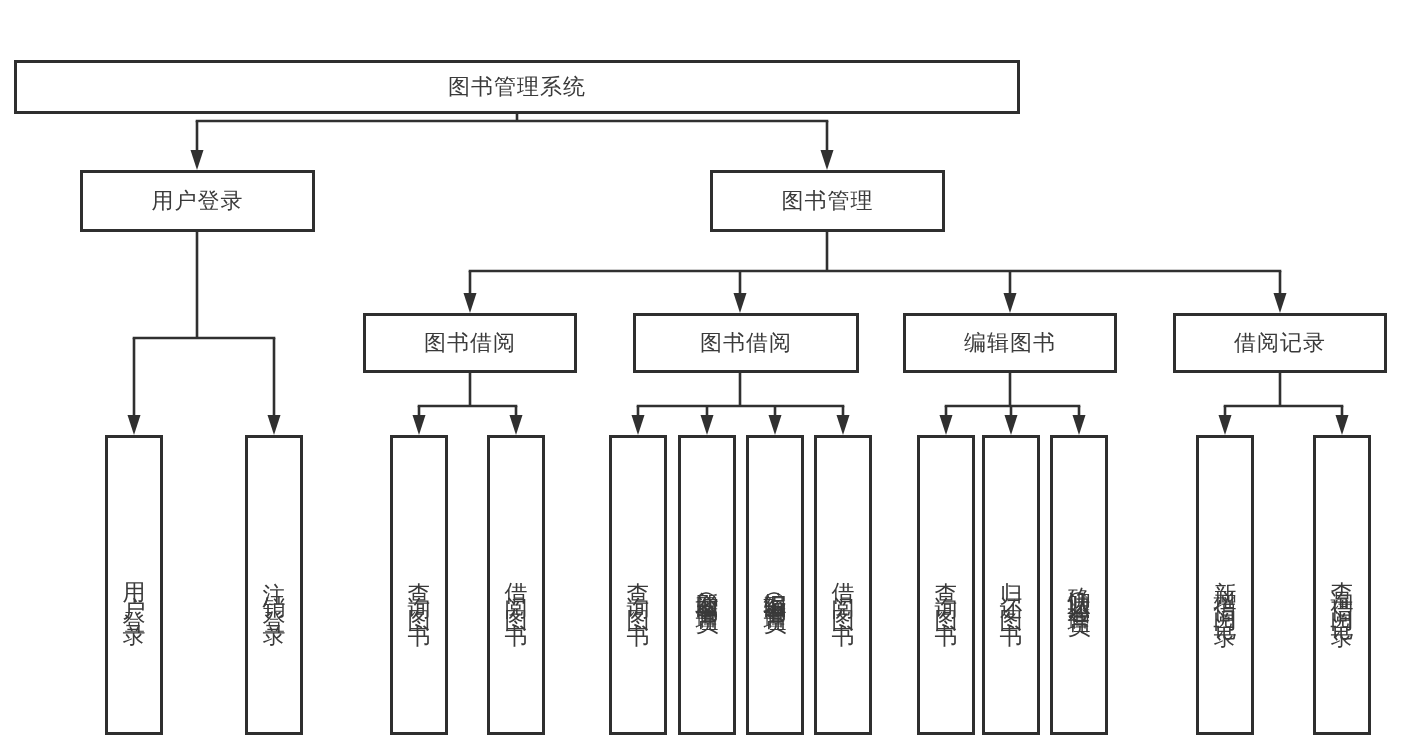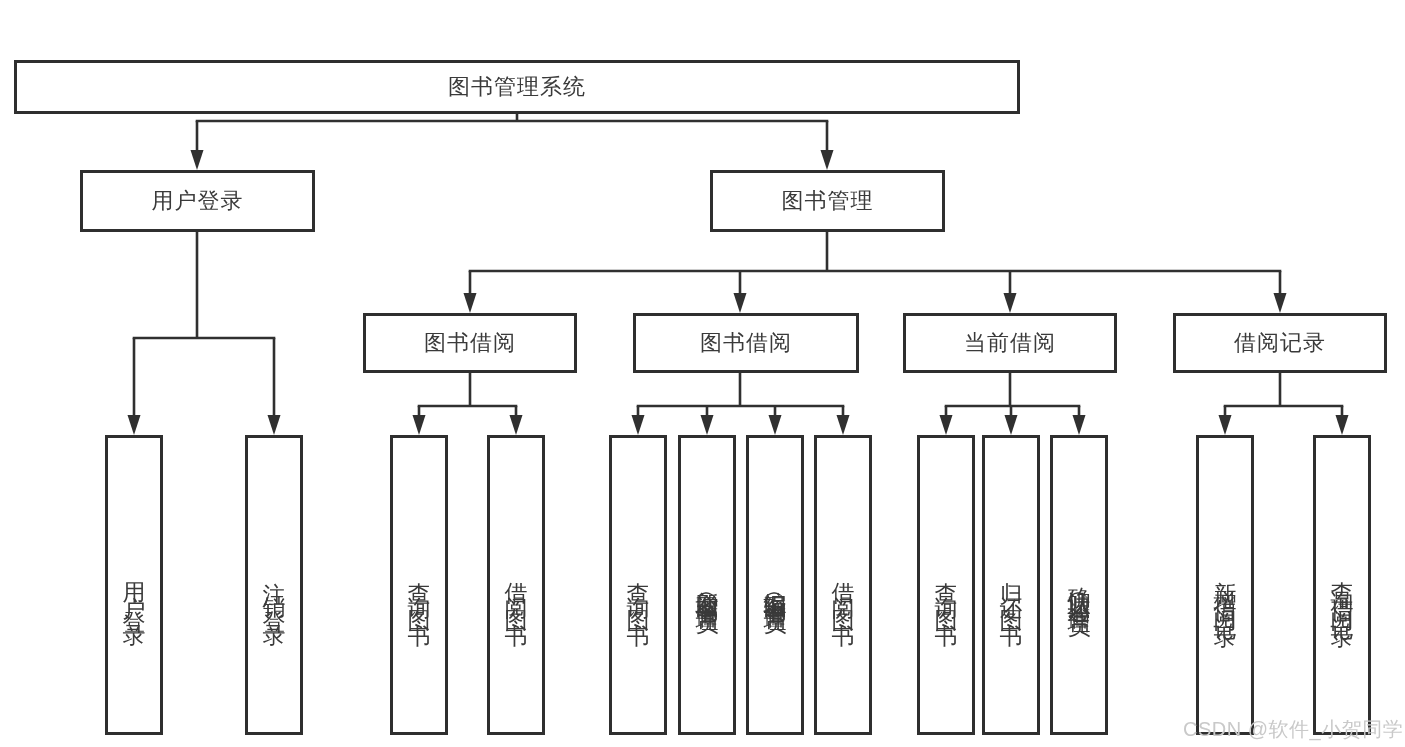--- a/index.html
+++ b/index.html
@@ -130,21 +130,21 @@
     </g>
   </svg>
 
   <div class="node" style="left:14px; top:14px; width:1006px; height:54px;margin-top:46px;">图书管理系统</div>
 
   <div class="node" style="left:80px; top:170px; width:235px; height:62px;">用户登录</div>
   <div class="node" style="left:710px; top:170px; width:235px; height:62px;text-align:center;">图书管理</div>
 
   <div class="node" style="left:363px; top:313px; width:214px; height:60px;">图书借阅</div>
   <div class="node" style="left:633px; top:313px; width:226px; height:60px;">图书借阅</div>
-  <div class="node" style="left:903px; top:313px; width:214px; height:60px;">当前借阅</div>
+  <div class="node" style="left:903px; top:313px; width:214px; height:60px;">编辑图书</div>
   <div class="node" style="left:1173px; top:313px; width:214px; height:60px;">借阅记录</div>
 
   <div class="node leaf sp4" style="left:105px; top:435px; width:58px; height:300px;">
     <span class="vtext">用户登录</span>
   </div>
   <div class="node leaf sp4" style="left:245px; top:435px; width:58px; height:300px;">
     <span class="vtext">注销登录</span>
   </div>
 
   <div class="node leaf sp4" style="left:390px; top:435px; width:58px; height:300px;">
@@ -177,15 +177,14 @@
     <span class="vtext">确认归还（管理员）</span>
   </div>
 
   <div class="node leaf sp6" style="left:1196px; top:435px; width:58px; height:300px;">
     <span class="vtext">新增借阅记录</span>
   </div>
   <div class="node leaf sp6" style="left:1313px; top:435px; width:58px; height:300px;">
     <span class="vtext">查询借阅记录</span>
   </div>
 
-  <div class="watermark">CSDN @软件_小贺同学</div>
 
 </div>
 
 </body></html>

